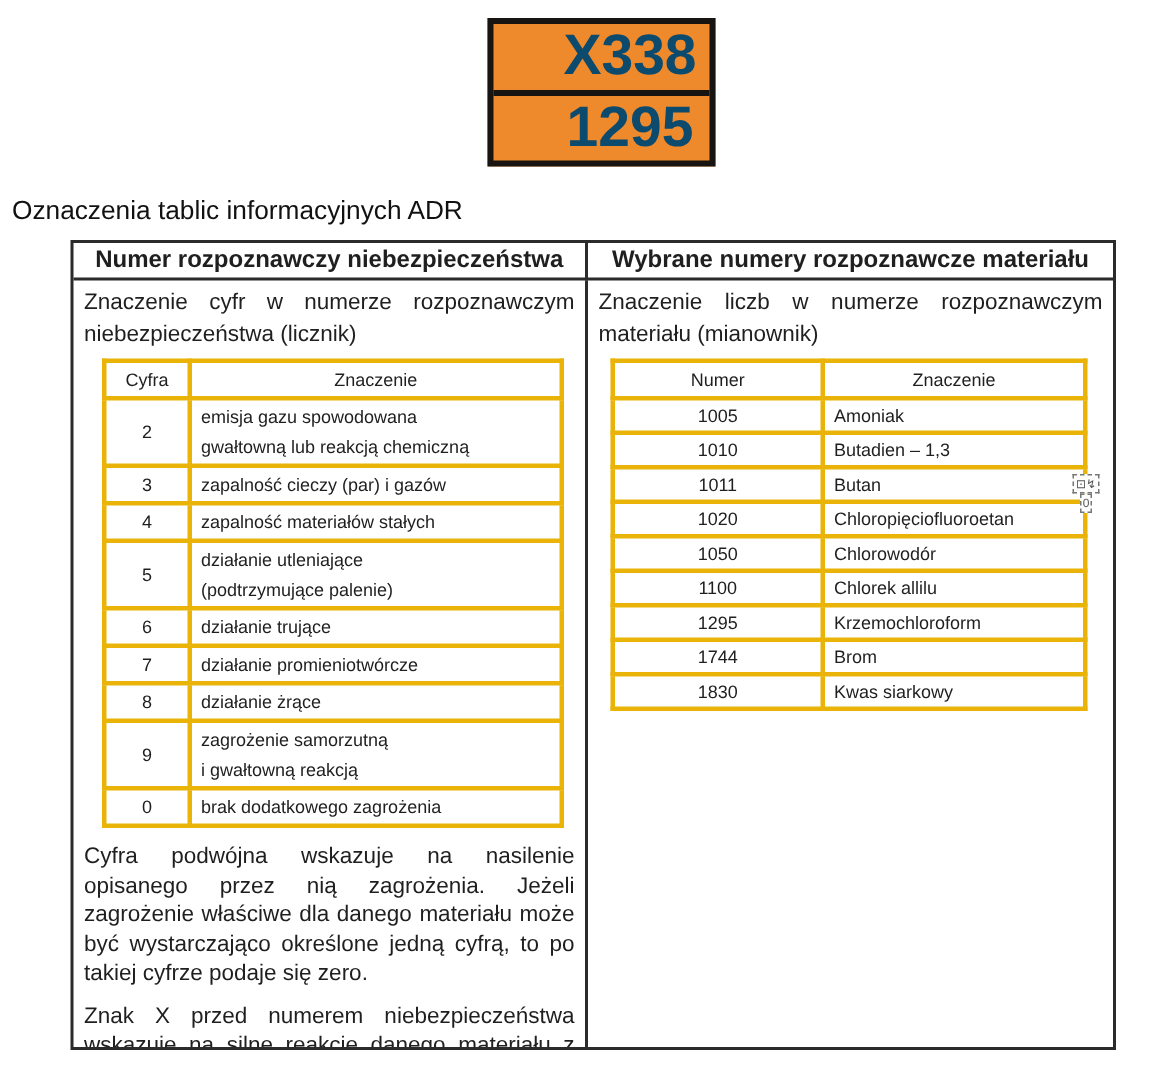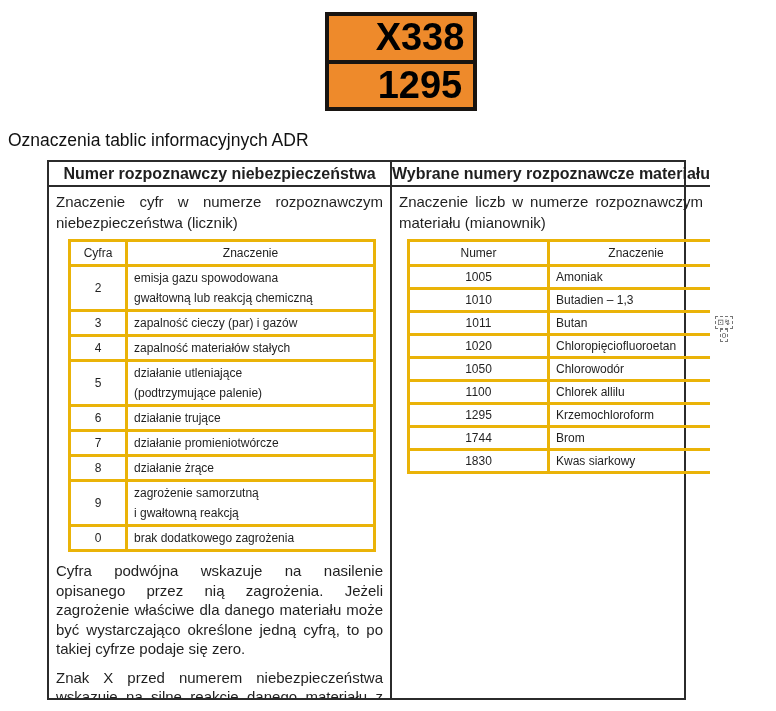--- a/index.html
+++ b/index.html
@@ -8,34 +8,34 @@
     font-family:"Liberation Sans",sans-serif;color:#1f1f1f;overflow:hidden;
   }
   
   .plate{
     position:absolute;left:325px;top:12px;width:152px;height:99px;
     border:4px solid #181411;box-sizing:border-box;
     display:flex;flex-direction:column;
   }
   .plate-row{
     flex:1;display:flex;align-items:center;justify-content:center;
-    font-weight:bold;font-size:38px;letter-spacing:0px;color:#000000;
+    font-weight:bold;font-size:38px;letter-spacing:0px;color:#0c4a6e;
     font-family:"Liberation Sans",sans-serif;
     padding-left:38px;
   }
   .plate-row.top{border-bottom:4px solid #181411;}
   
   .doc-title{
     position:absolute;left:8px;top:130px;
     font-family:Liberation Sans, sans-serif;font-size:17.5px;color:#111;
     white-space:nowrap;
   }
   
   .outer{
-    position:absolute;left:47px;top:160px;width:639px;height:540px;
+    position:absolute;left:47px;top:160px;width:697px;height:540px;
     border:2px solid #2b2b2b;box-sizing:border-box;
     display:grid;grid-template-columns:341px 1fr;grid-template-rows:25px 1fr;
     background:#fff;
   }
   .hdr{
     border-bottom:2px solid #2b2b2b;display:flex;align-items:center;justify-content:center;
     font-weight:bold;font-size:16px;white-space:nowrap;
   }
   .hdr.right,.col.right{border-left:2px solid #2b2b2b;}
   .col{padding:2px 7px 0 7px;box-sizing:border-box;overflow:hidden;}

